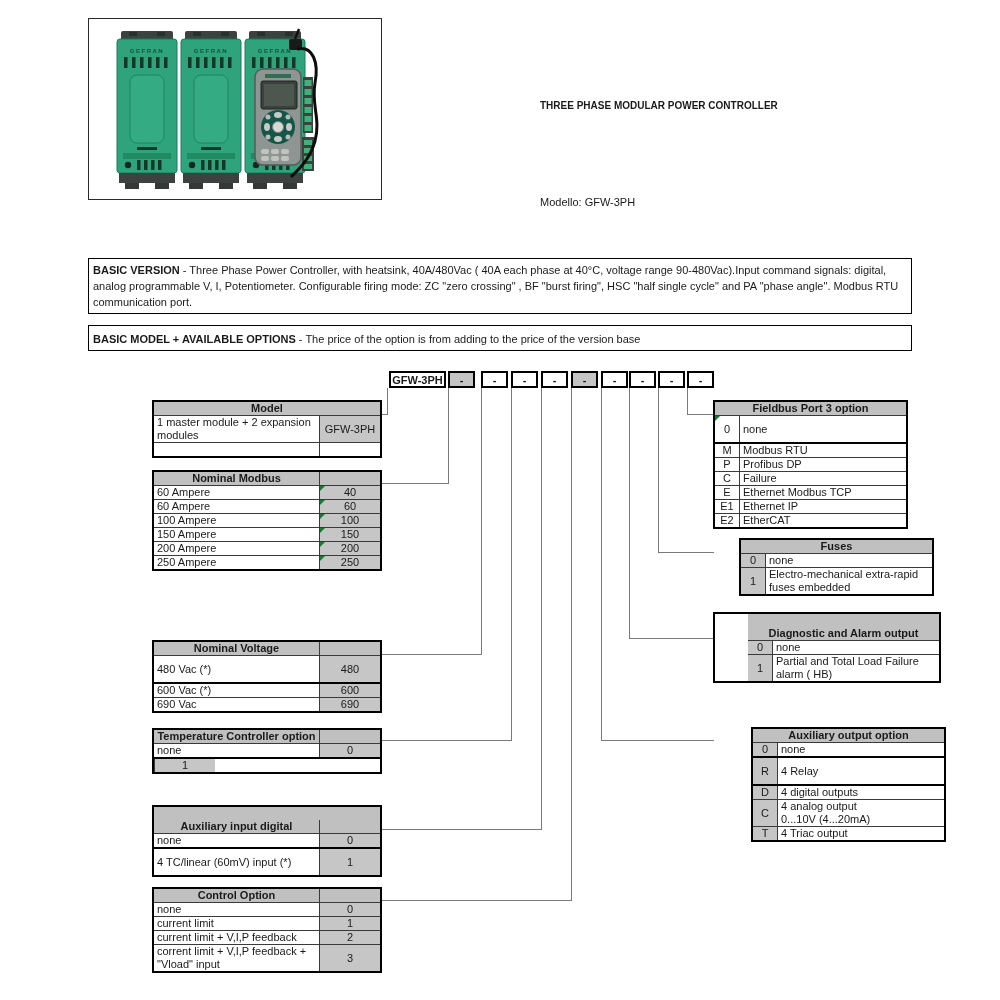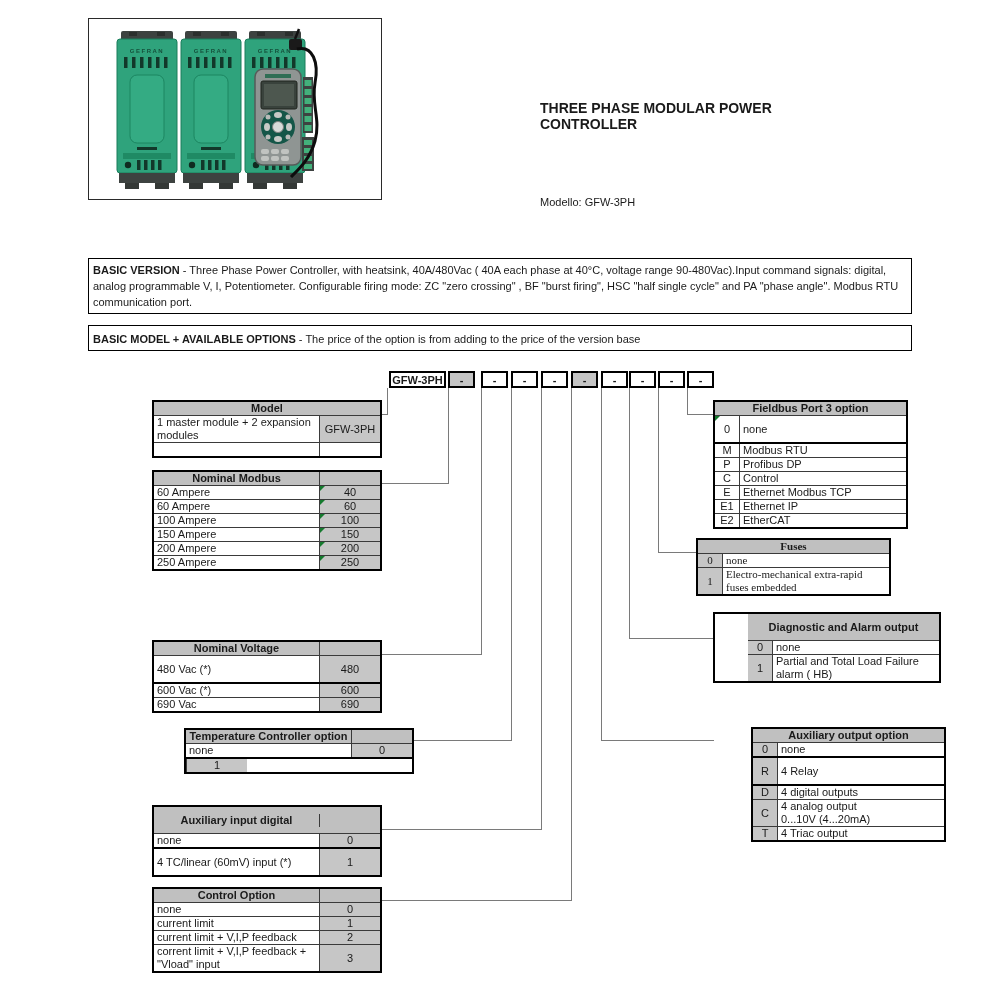--- a/index.html
+++ b/index.html
@@ -3,21 +3,21 @@
 <meta charset="utf-8">
 <style>
   html,body{margin:0;padding:0;background:#fff;}
   .page{position:relative;width:1000px;height:1000px;background:#ffffff;
         font-family:"Liberation Sans",sans-serif;font-size:11px;color:#1a1a1a;overflow:hidden;}
 
   
   .photo-box{position:absolute;left:88px;top:18px;width:292px;height:180px;border:1px solid #2a2a2a;background:#fff;}
 
   
-  .doc-title{position:absolute;left:540px;top:100px;width:320px;font-weight:bold;font-size:14px;}
+  .doc-title{position:absolute;left:540px;top:100px;width:320px;font-weight:bold;font-size:10px;}
   .model-line{position:absolute;left:540px;top:196px;font-size:11px;}
 
   
   .tbox{position:absolute;left:88px;width:814px;border:1px solid #000;background:#fff;
         padding:3px 4px;line-height:16px;font-size:11px;}
   .basic-version{top:258px;}
   .basic-model{top:325px;min-height:16px;padding-top:5px;}
 
   
   .code-row{position:absolute;left:389px;top:371px;height:17px;}
@@ -27,21 +27,21 @@
   .code-dash{width:23px;}
   .code-box.shaded{background:#c4c4c4;}
 
   
   .cline{position:absolute;background:#7a7a7a;}
 
   
   .otable{position:absolute;border:2px solid #000;background:#fff;font-size:11px;line-height:13px;}
   .otable.left{width:226px;}
   .otable.right{width:191px;}
-  .thead{display:flex;background:#c0c0c0;font-weight:bold;min-height:13px;align-items:center;}
+  .thead{display:flex;background:#c0c0c0;font-weight:bold;min-height:13px;align-items:flex-end;}
   .thead.tall{min-height:26px;}
   .thead .tt{display:flex;align-items:center;justify-content:center;text-align:center;flex:1;}
   .thead .tt.split{flex:none;width:165px;border-right:1px solid #3a3a3a;}
   .thead .tfill{flex:1;}
   .trow{display:flex;border-top:1px solid #3a3a3a;min-height:13px;align-items:stretch;}
   .trow.tall{min-height:26px;}
   .trow.thick{border-top:2px solid #000;}
   .lab{flex:1;padding:0 3px;display:flex;align-items:center;white-space:pre-line;}
   .cod{width:60px;flex:none;border-left:1px solid #3a3a3a;background:#c6c6c6;
        display:flex;align-items:center;justify-content:center;position:relative;}
@@ -49,25 +49,25 @@
   .cod2{width:24px;flex:none;border-right:1px solid #3a3a3a;background:#fff;
        display:flex;align-items:center;justify-content:center;position:relative;}
   .cod2.shaded{background:#c6c6c6;}
   .marker{position:absolute;top:0;left:0;width:0;height:0;
           border-top:5px solid #157a2e;border-right:5px solid transparent;}
 
   
   #t-model{left:152px;top:400px;}
   #t-ncurrent{left:152px;top:470px;}
   #t-nvoltage{left:152px;top:640px;}
-  #t-temp{left:152px;top:728px;margin-left:32px;}
+  #t-temp{left:152px;top:728px;}
   #t-auxin{left:152px;top:805px;}
   #t-control{left:152px;top:887px;}
   #t-fieldbus{left:713px;top:400px;}
-  #t-fuses{left:696px;top:538px;font-family:Liberation Serif, serif;}
+  #t-fuses{left:739px;top:538px;}
   #t-diag{left:713px;top:612px;padding-left:33px;}
   #t-auxout{left:713px;top:727px;margin-left:38px;}
 </style>
 </head>
 <body>
 
 <div class="page">
 
   <div class="photo-box">
     <svg width="292" height="180" viewBox="0 0 292 180">
@@ -318,21 +318,21 @@
       <div class="trow thick">
         <div class="cod2">M</div>
         <div class="lab">Modbus RTU</div>
       </div>
       <div class="trow">
         <div class="cod2">P</div>
         <div class="lab">Profibus DP</div>
       </div>
       <div class="trow">
         <div class="cod2">C</div>
-        <div class="lab">Control</div>
+        <div class="lab">Failure</div>
       </div>
       <div class="trow">
         <div class="cod2">E</div>
         <div class="lab">Ethernet Modbus TCP</div>
       </div>
       <div class="trow">
         <div class="cod2">E1</div>
         <div class="lab">Ethernet IP</div>
       </div>
       <div class="trow">

